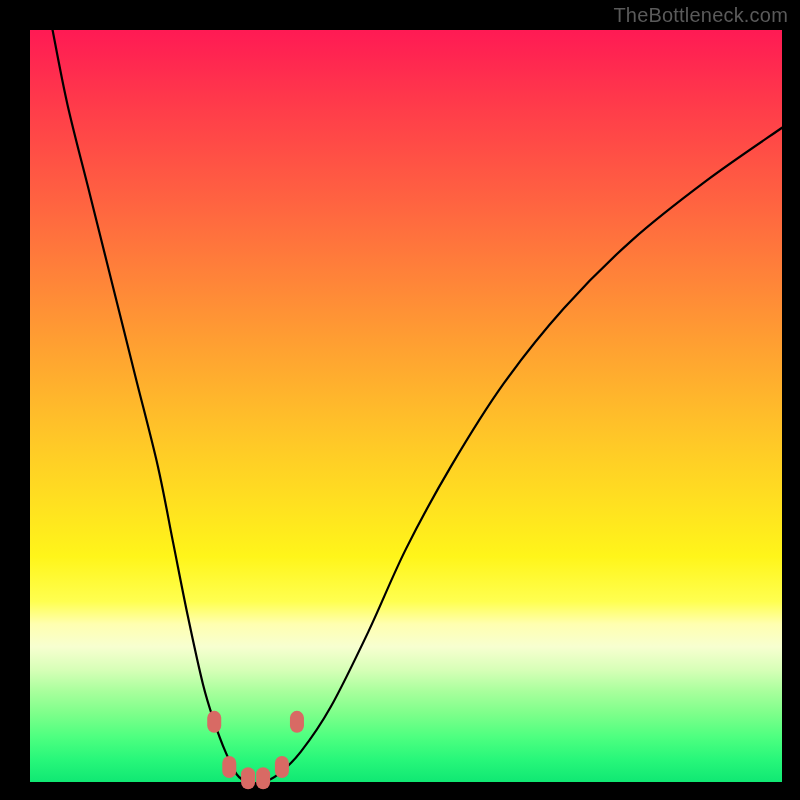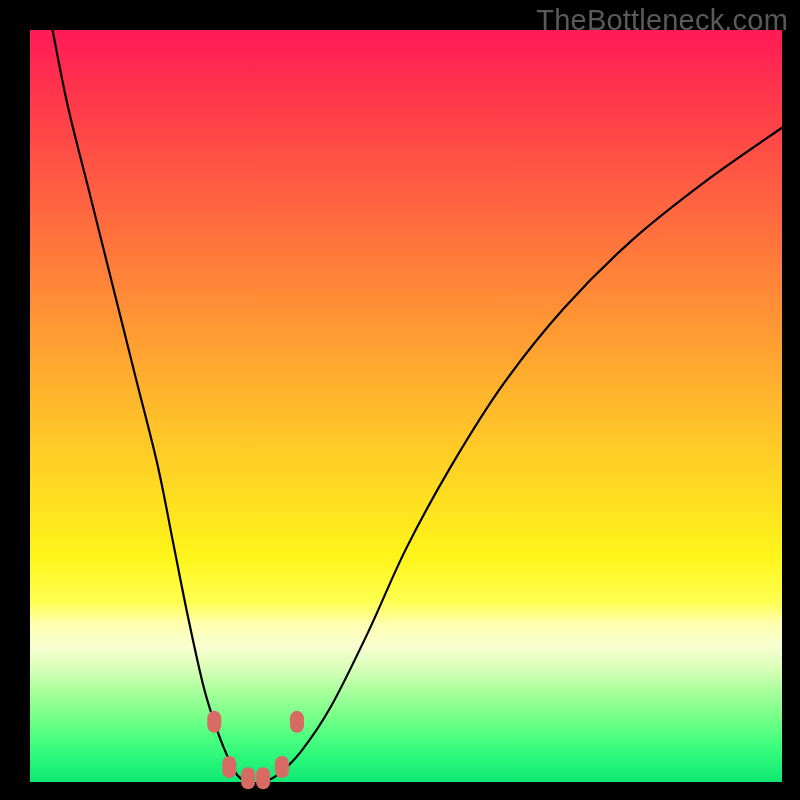--- a/index.html
+++ b/index.html
@@ -42,21 +42,21 @@
       #4eff80 94%,
       #28f77a 97%,
       #10e873 100%
     );
   }
   .watermark {
     position: absolute;
     top: 4px;
     right: 12px;
     color: #5a5a5a;
-    font-size: 29px;
+    font-size: 20px;
     font-weight: 500;
     letter-spacing: 0.2px;
     user-select: none;
   }
   svg.curve {
     position: absolute;
     left: 0;
     top: 0;
     width: 752px;
     height: 752px;

